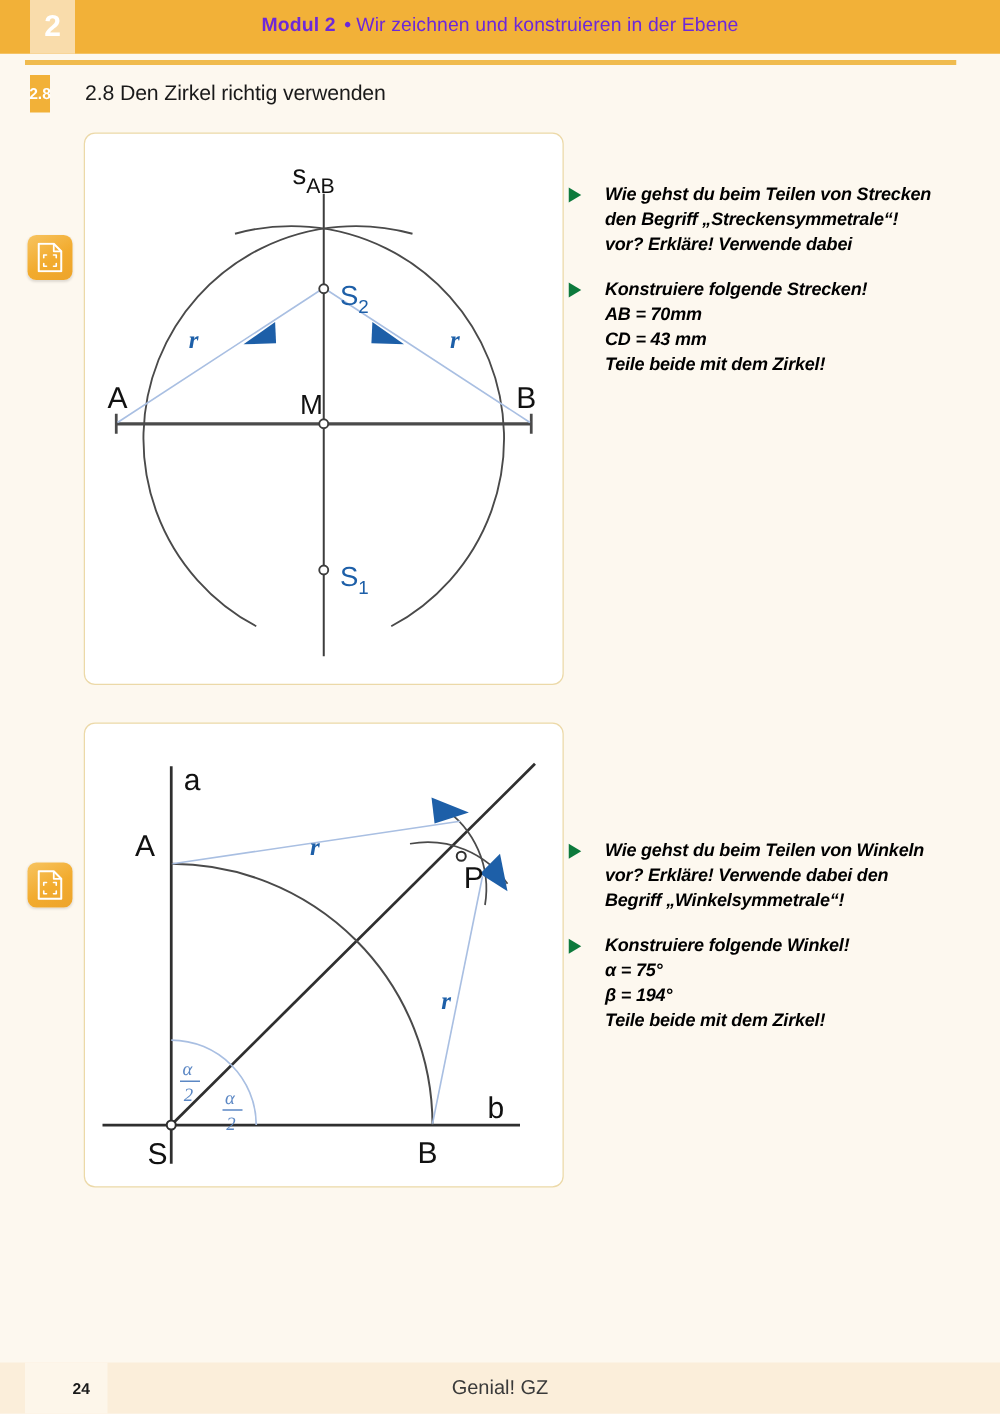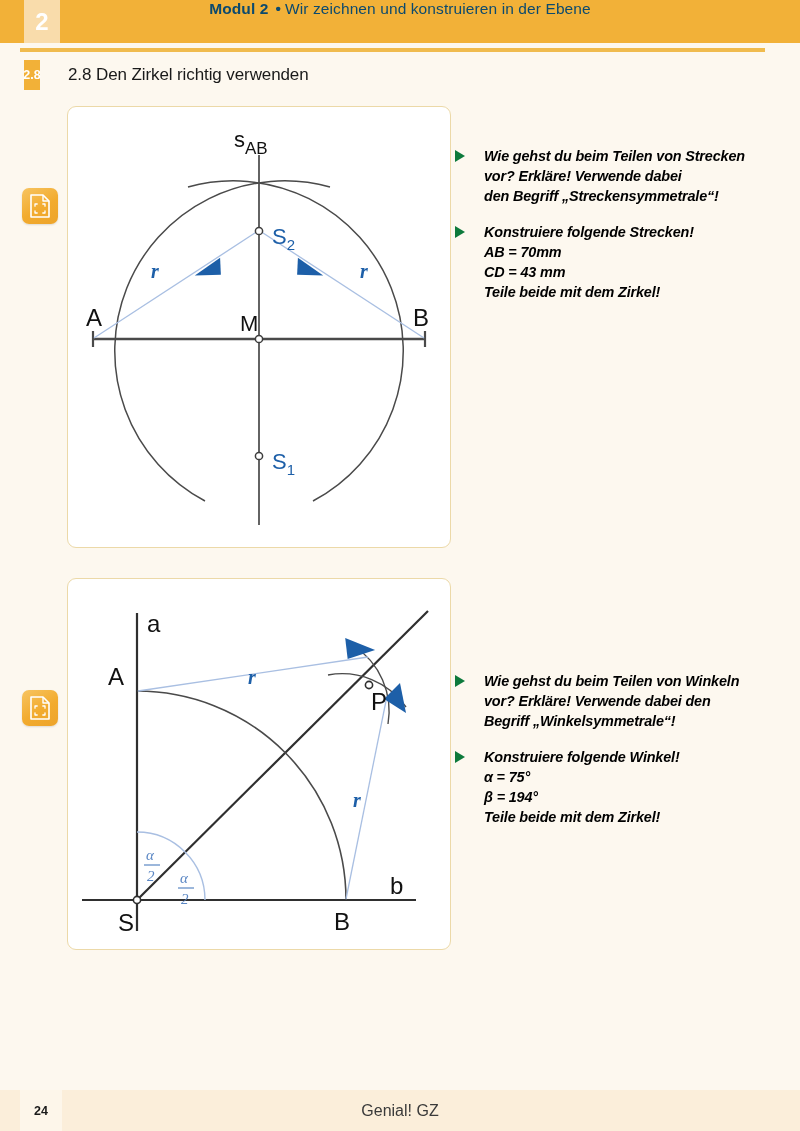--- a/index.html
+++ b/index.html
@@ -35,22 +35,23 @@
     color: #ffffff;
     font-size: 24px;
     font-weight: bold;
     line-height: 1;
   }
   .header-title {
     position: absolute;
     left: 0; top: 0;
     width: 800px; height: 42px;
     display: flex;
-    justify-content: center;
-    color: #0c4a6e;
+    align-items: center;
+    justify-content: center;
+    color: #6d28d9;
     font-size: 15.5px;
     letter-spacing: .1px;
   }
   .header-title b { font-weight: bold; margin-right: 3px; }
   .header-title .dot { margin: 0 4px; font-weight: bold; }
 
   .gold-rule {
     position: absolute;
     left: 20px; top: 48px;
     width: 745px; height: 4px;
@@ -145,20 +146,21 @@
     background: #fbeeda;
   }
   .footer-pagebox {
     position: absolute;
     left: 20px; bottom: 0;
     width: 42px; height: 41px;
     background: #fdf6ea;
     display: flex;
     align-items: center;
     justify-content: center;
+    padding-left: 24px;
   }
   .footer-pagenum {
     font-size: 12.5px;
     font-weight: bold;
     color: #1a1a1a;
   }
   .footer-center {
     position: absolute;
     left: 0; bottom: 0;
     width: 800px; height: 41px;
@@ -234,22 +236,22 @@
     <text x="345" y="219" font-family="'Liberation Sans',sans-serif" font-size="24" fill="#111111">B</text>
 
     <text x="166" y="40" font-family="'Liberation Sans',sans-serif" font-size="22" fill="#111111"><tspan>s</tspan><tspan dy="7" font-size="17">AB</tspan></text>
   </svg>
 </div>
 
 <div class="task-block" style="top:103px;">
   <div class="task-item">
     <span class="bullet-tri"></span>
     <div class="task-line">Wie gehst du beim Teilen von Strecken</div>
+    <div class="task-line">den Begriff „Streckensymmetrale“!</div>
     <div class="task-line">vor? Erkläre! Verwende dabei</div>
-    <div class="task-line">den Begriff „Streckensymmetrale“!</div>
   </div>
   <div class="task-item">
     <span class="bullet-tri"></span>
     <div class="task-line">Konstruiere folgende Strecken!</div>
     <div class="task-line">AB = 70mm</div>
     <div class="task-line">CD = 43 mm</div>
     <div class="task-line">Teile beide mit dem Zirkel!</div>
   </div>
 </div>
 

